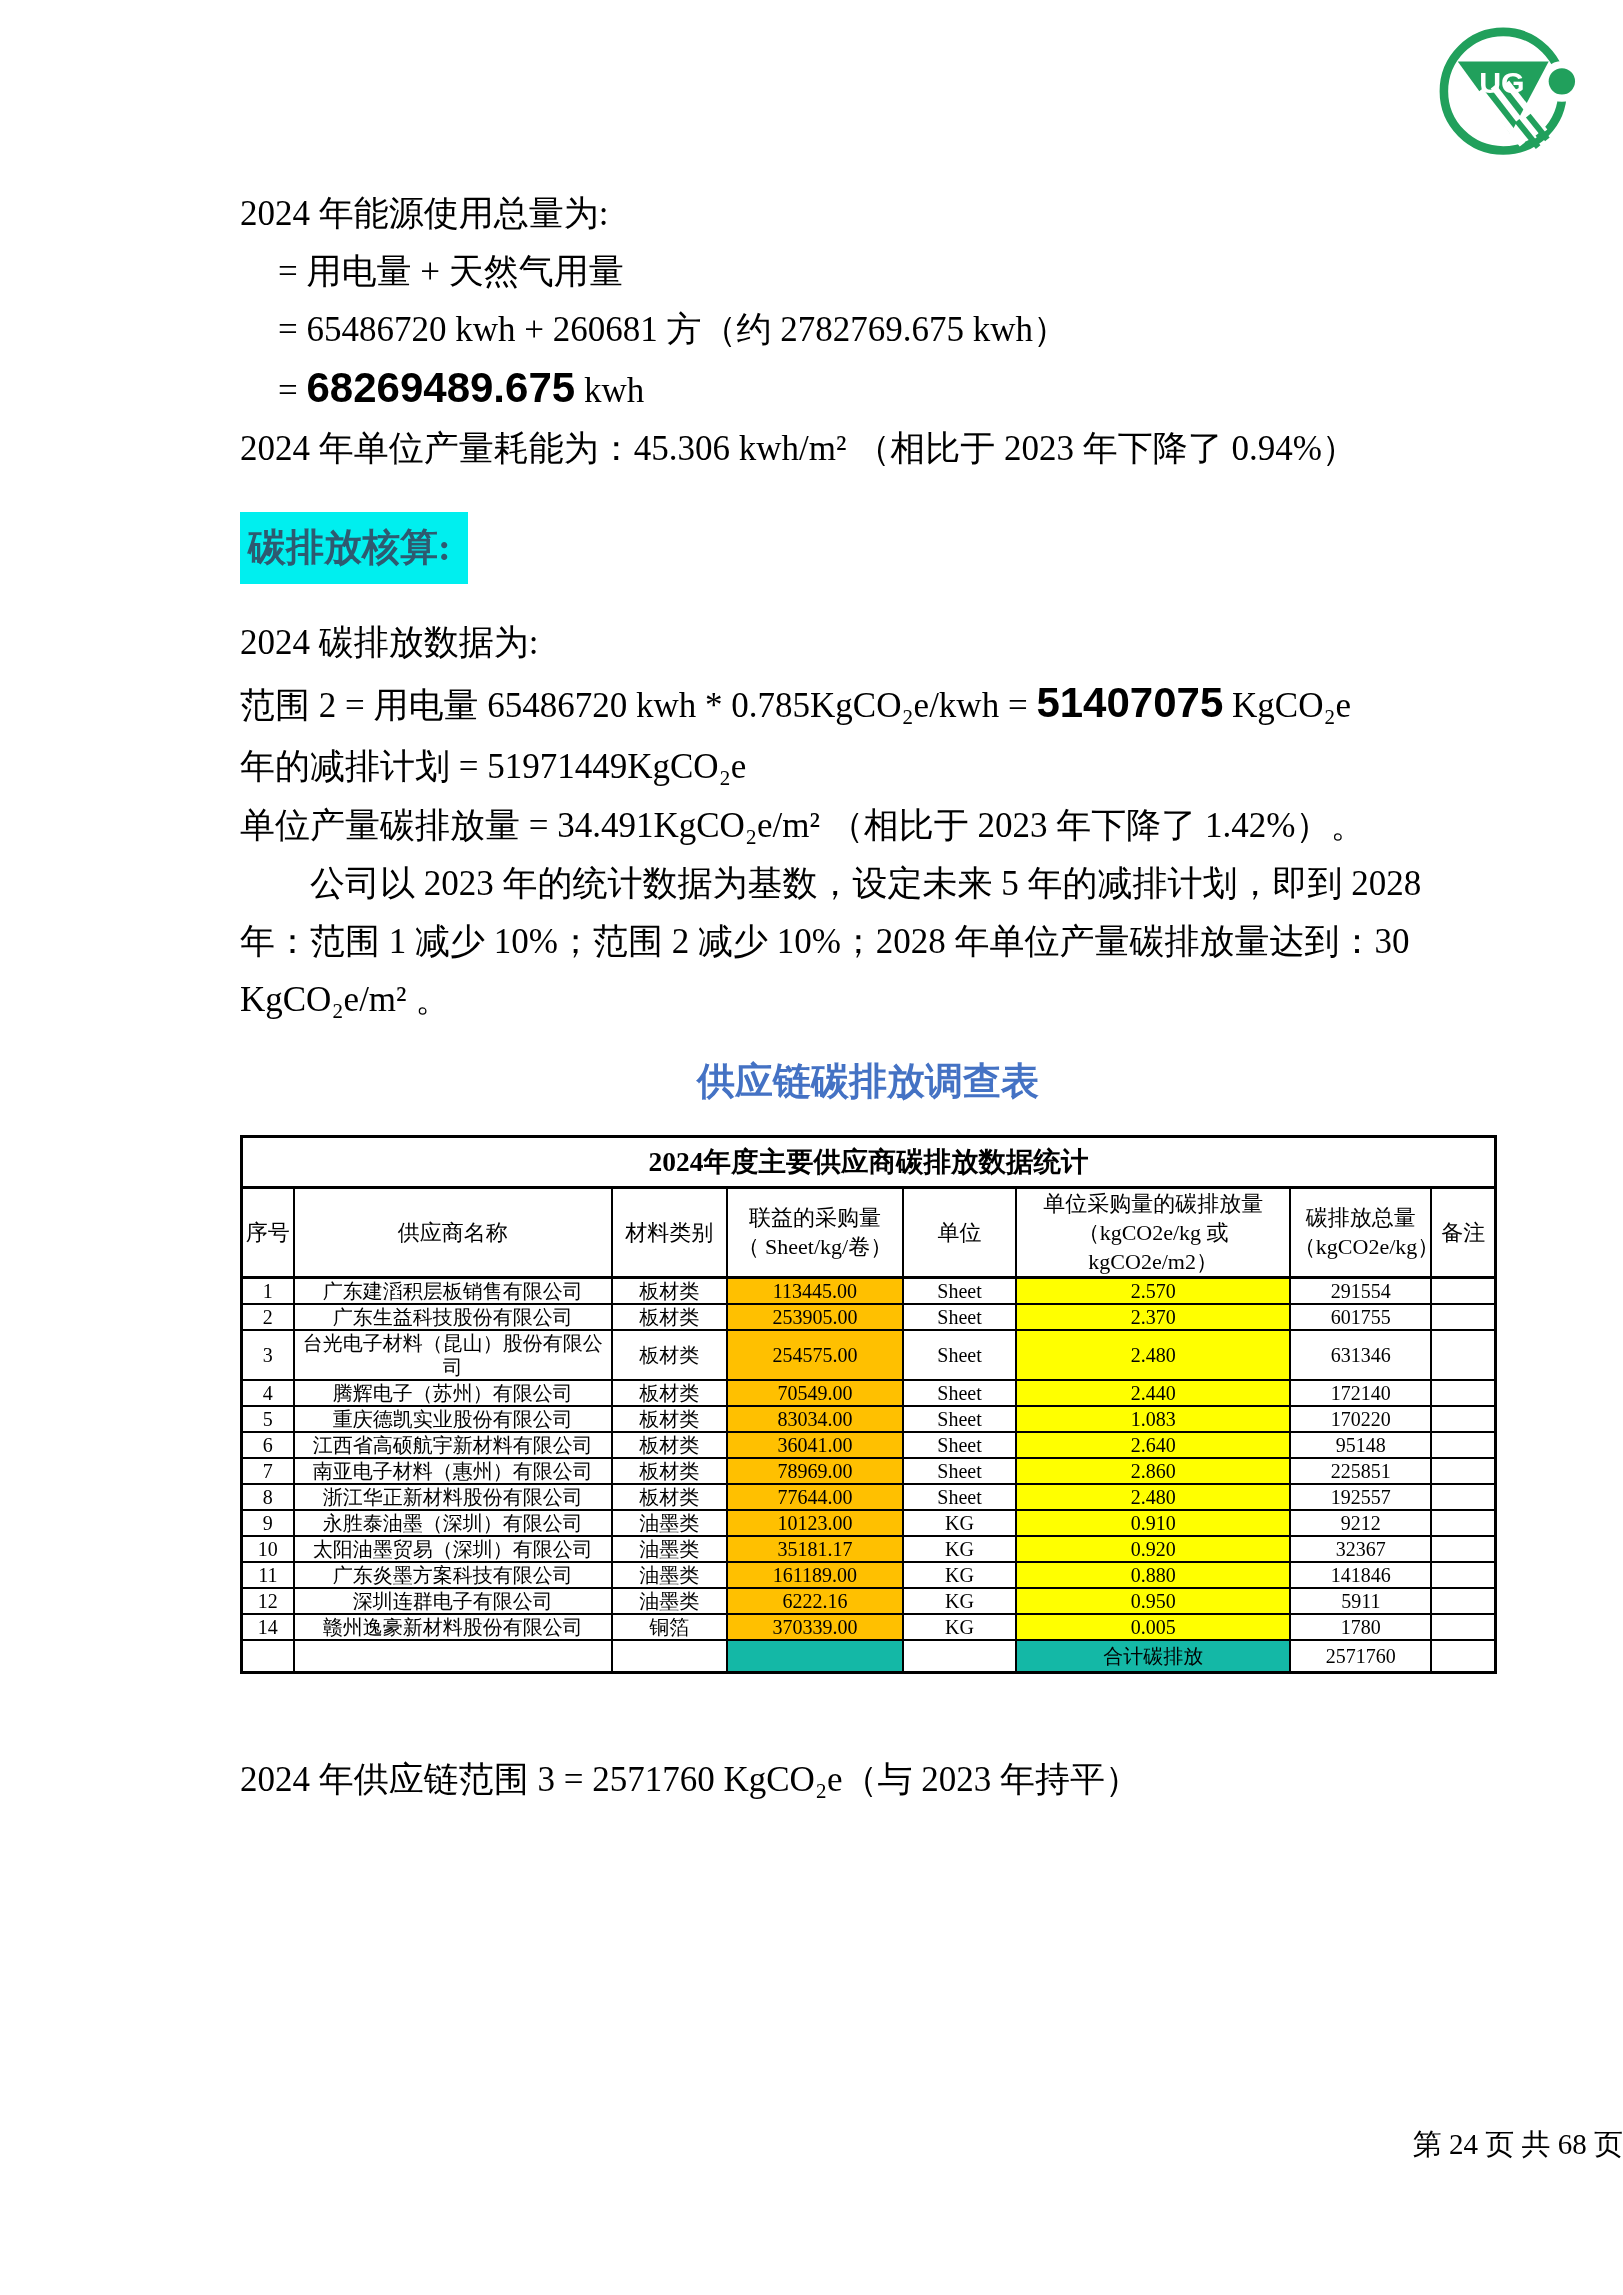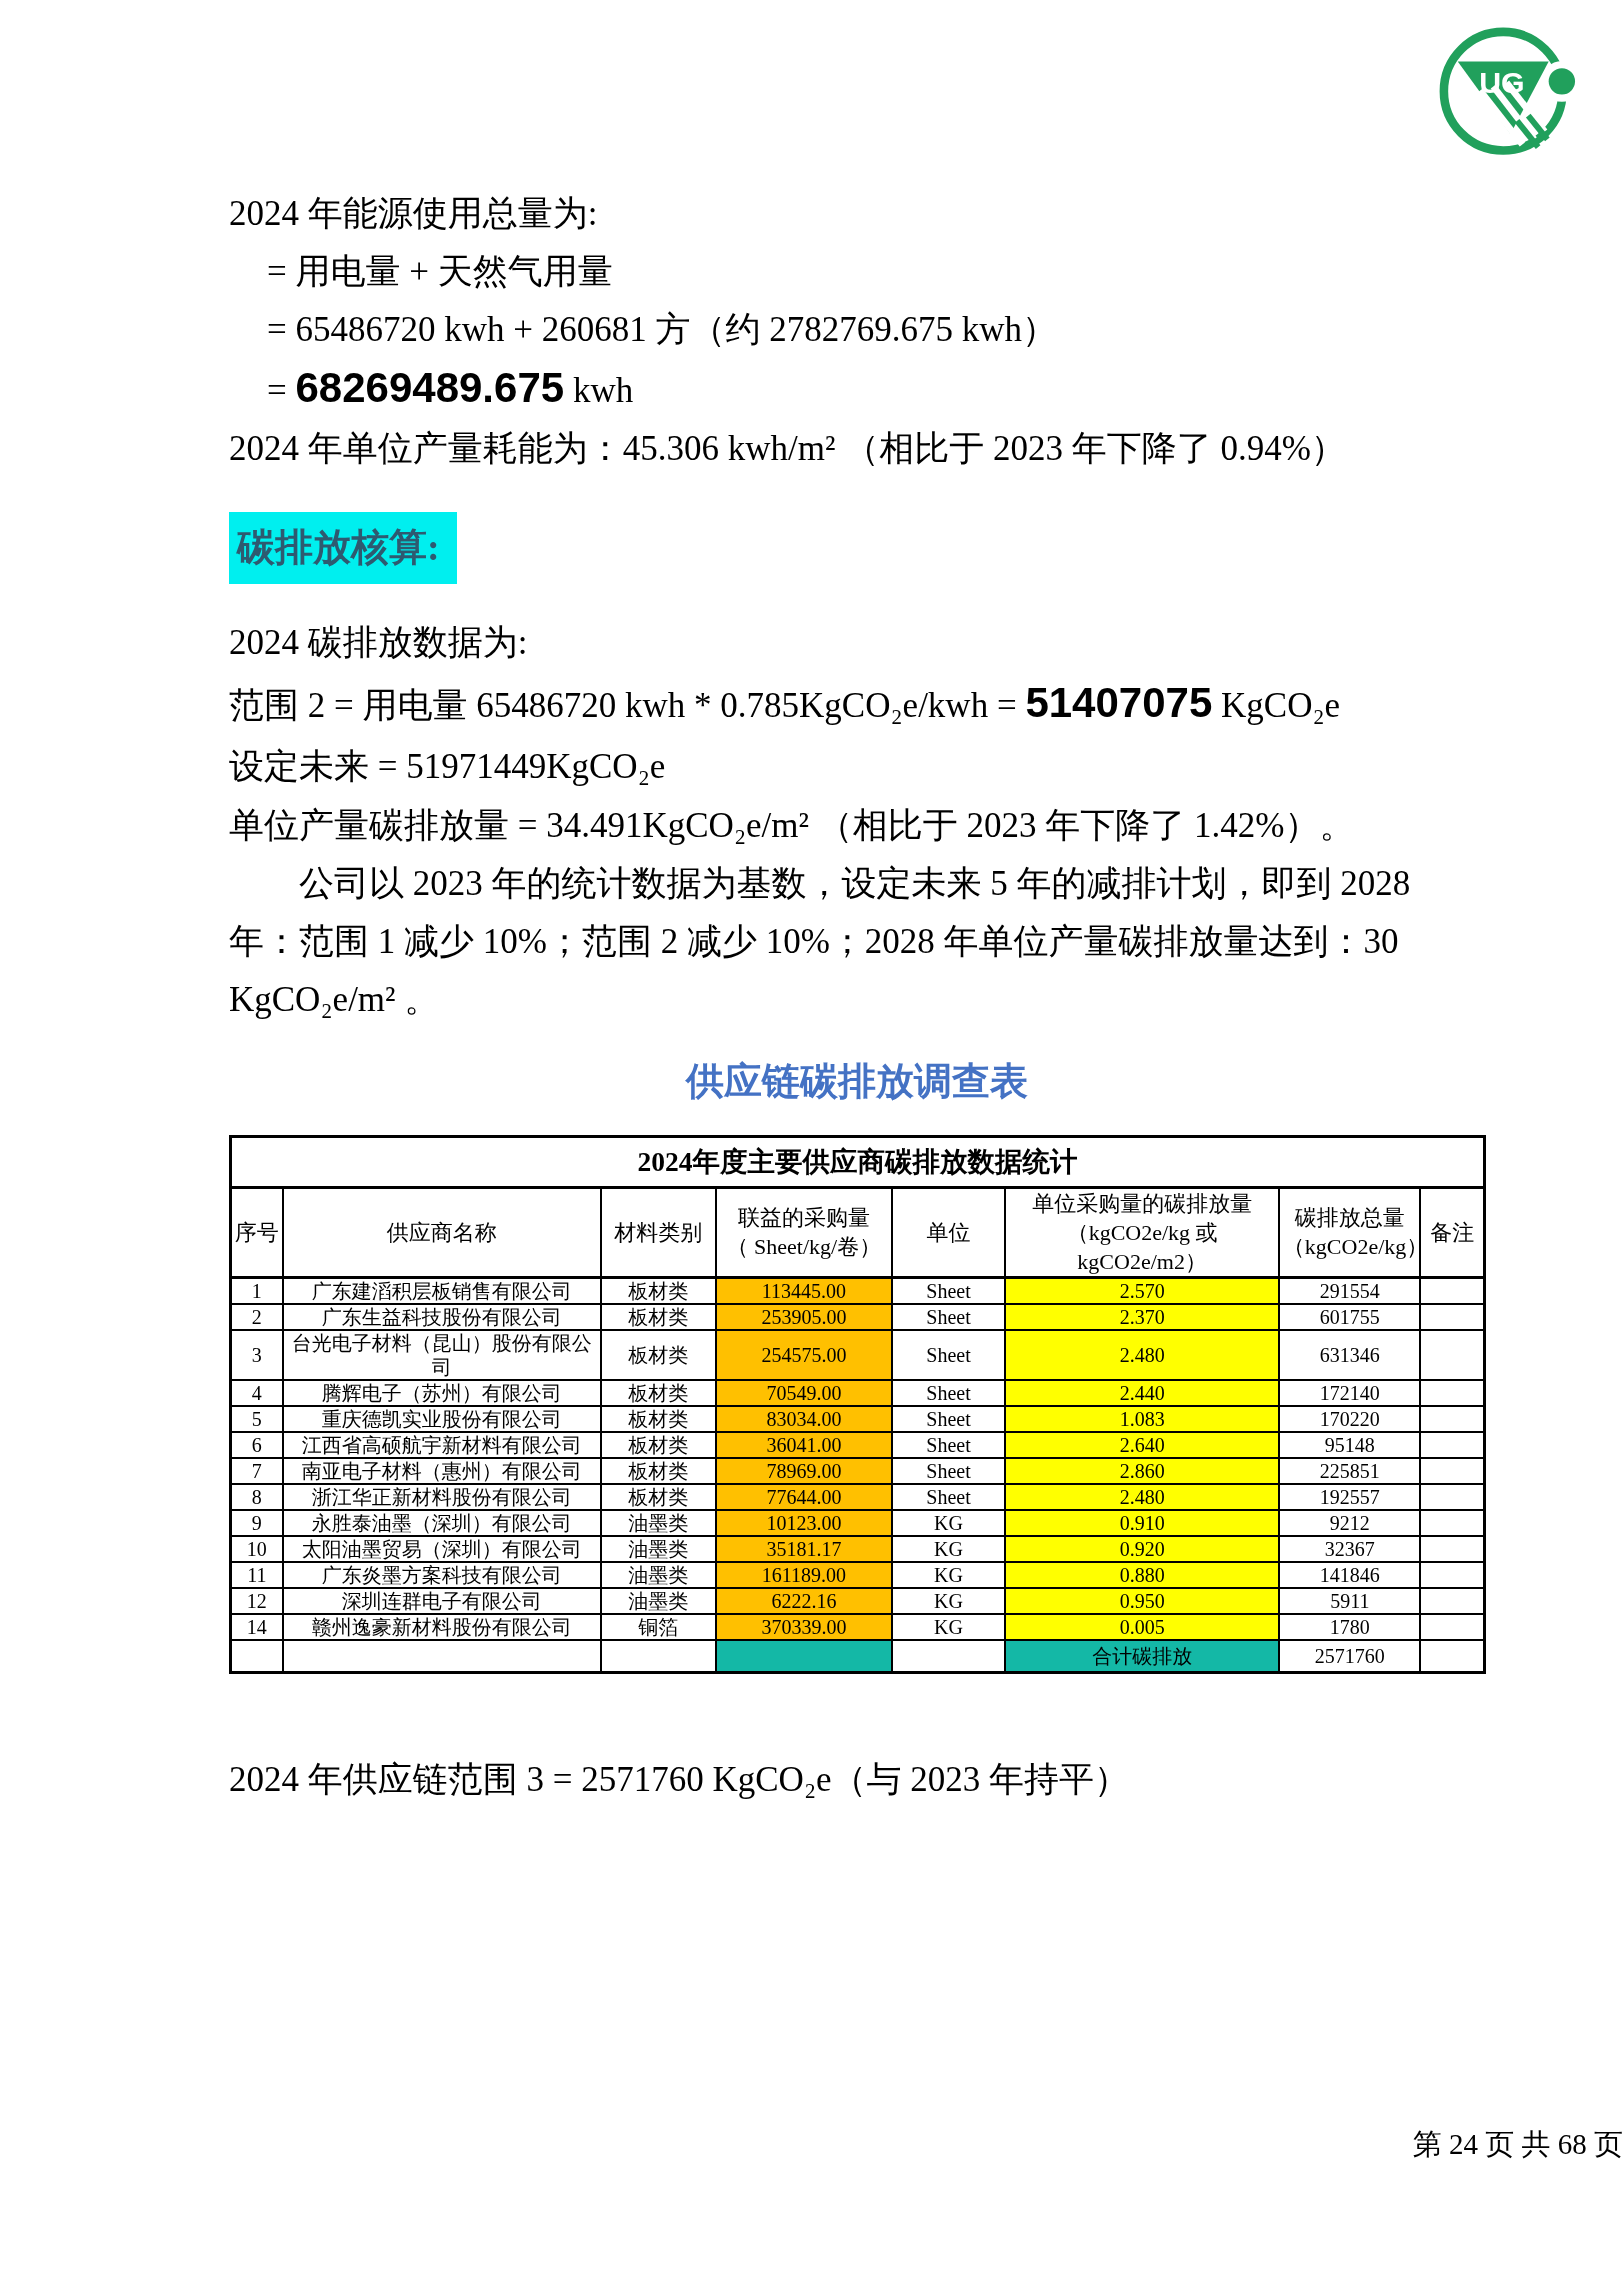--- a/index.html
+++ b/index.html
@@ -10,21 +10,21 @@
     --cell-yellow:#FFFF00;
     --logo-green:#21A05C;
   }
   *{box-sizing:border-box;}
   html,body{margin:0;padding:0;}
   body{
     width:1623px;height:2295px;position:relative;background:#ffffff;
     font-family:"Liberation Serif","DejaVu Serif",serif;color:#000;
     overflow:hidden;
   }
-  .content{position:absolute;left:229px;top:0;width:1256px;}
+  .content{position:absolute;left:240px;top:0;width:1256px;}
   .content p{margin:0;font-size:35px;line-height:58px;}
   .pad-top{height:185px;}
   .eqline{padding-left:38px;white-space:nowrap;}
   .big-bold{font-family:"Liberation Sans","DejaVu Sans",sans-serif;font-weight:bold;font-size:42px;}
   .heading-hl{
     display:inline-block;margin-top:34px;
     background:var(--highlight-cyan);color:var(--heading-text);
     font-size:38px;font-weight:bold;line-height:47px;padding:11.8px 17px 13px 7.9px;
   }
   .intro{margin-top:30px !important;}
@@ -91,21 +91,21 @@
   <p class="eqline">= 用电量 + 天然气用量</p>
   <p class="eqline">= 65486720 kwh + 260681 方（约 2782769.675 kwh）</p>
   <p class="eqline"><span>= </span><span class="big-bold">68269489.675</span><span> kwh</span></p>
   <p>2024 年单位产量耗能为：45.306 kwh/m² （相比于 2023 年下降了 0.94%）</p>
 
   <div><span class="heading-hl">碳排放核算:</span></div>
 
   <p class="intro">2024 碳排放数据为:</p>
 
   <p class="scopeline"><span>范围 2 = 用电量 65486720 kwh * 0.785KgCO₂e/kwh = </span><span class="big-bold">51407075</span><span> KgCO₂e</span></p>
-  <p class="totline">设定未来 = 51971449KgCO₂e</p>
+  <p class="totline">年的减排计划 = 51971449KgCO₂e</p>
   <p class="totline">单位产量碳排放量 = 34.491KgCO₂e/m² （相比于 2023 年下降了 1.42%）。</p>
   <p class="planline">公司以 2023 年的统计数据为基数，设定未来 5 年的减排计划，即到 2028 年：范围 1 减少 10%；范围 2 减少 10%；2028 年单位产量碳排放量达到：30 KgCO₂e/m² 。</p>
 
   <p class="section-title">供应链碳排放调查表</p>
 
   <table class="sup">
     <colgroup>
       <col style="width:52px">
         <col style="width:318px">
         <col style="width:115px">

